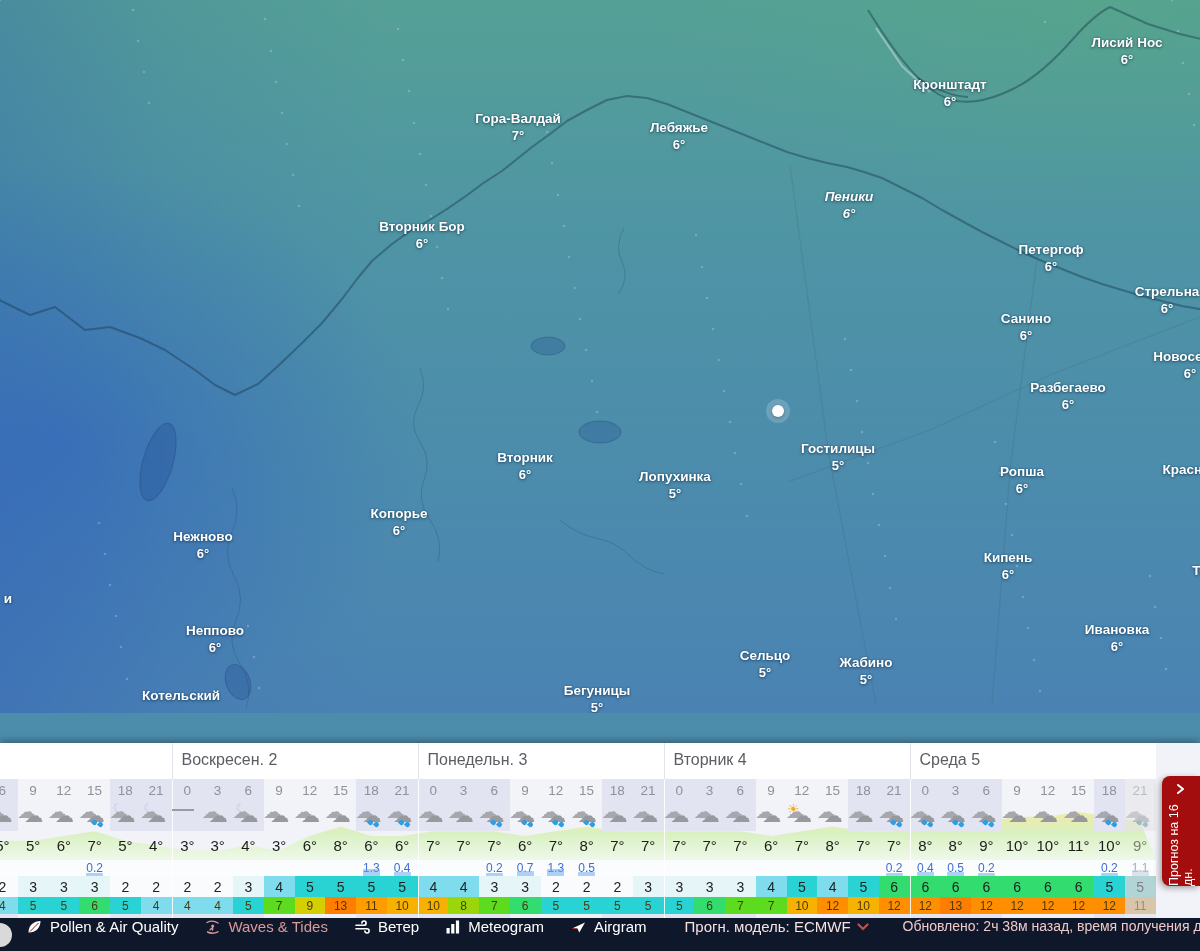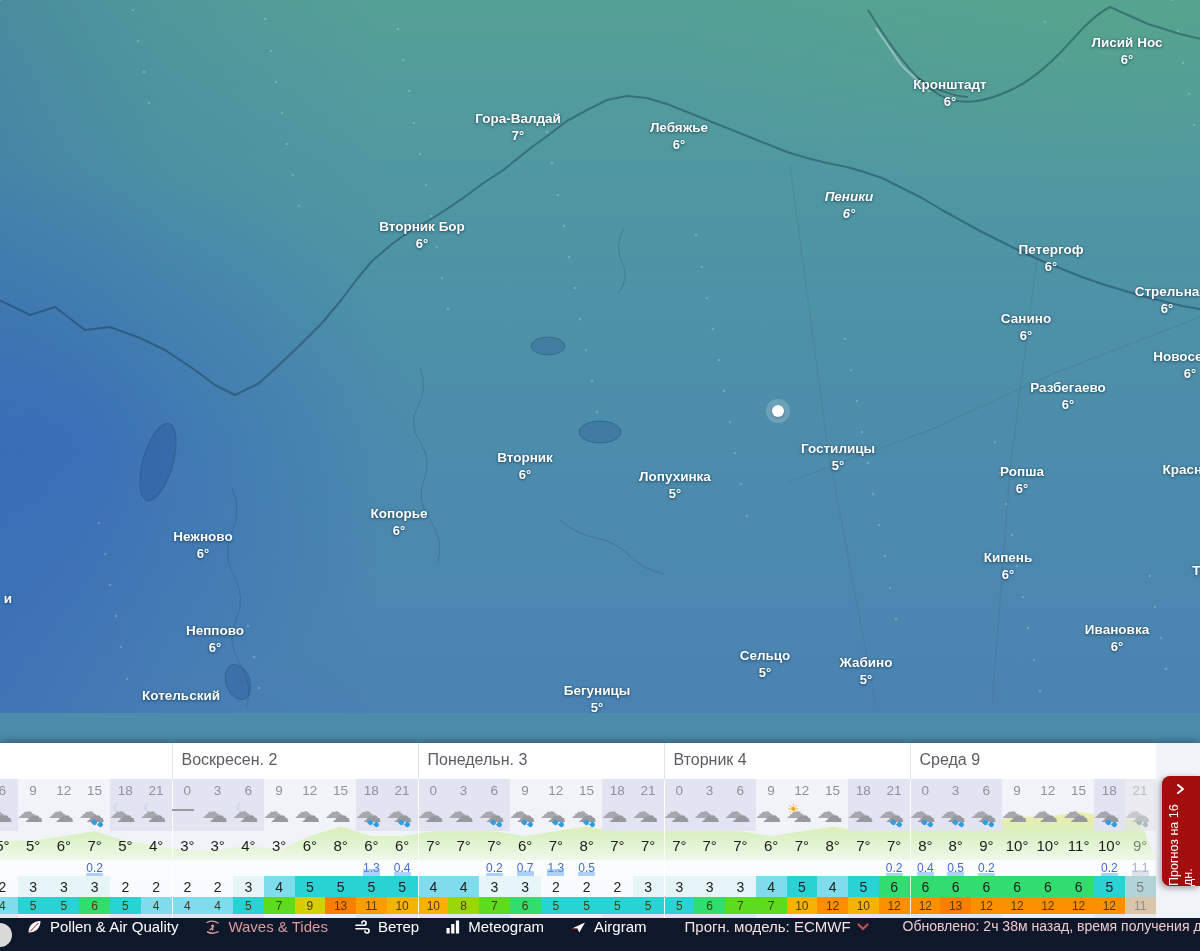--- a/index.html
+++ b/index.html
@@ -308,21 +308,21 @@
   <div class="timeline">
     <div class="tl-inner">
       <div class="dayrow" id="dayrow">
           <div class="day-sep" style="left: 184.5px;"></div>
           <div class="day-label" style="left: 194.5px;">Воскресен. 2</div>
           <div class="day-sep" style="left: 430.5px;"></div>
           <div class="day-label" style="left: 440.5px;">Понедельн. 3</div>
           <div class="day-sep" style="left: 676.5px;"></div>
           <div class="day-label" style="left: 686.5px;">Вторник 4</div>
           <div class="day-sep" style="left: 922.5px;"></div>
-          <div class="day-label" style="left: 932.5px;">Среда 9</div>
+          <div class="day-label" style="left: 932.5px;">Среда 5</div>
         </div>
       <div class="row r-hours" id="rowHours">
           <div class="cell night">6</div>
           <div class="cell">9</div>
           <div class="cell">12</div>
           <div class="cell">15</div>
           <div class="cell night">18</div>
           <div class="cell night">21</div>
           <div class="cell day-start night">0</div>
           <div class="cell night">3</div>

